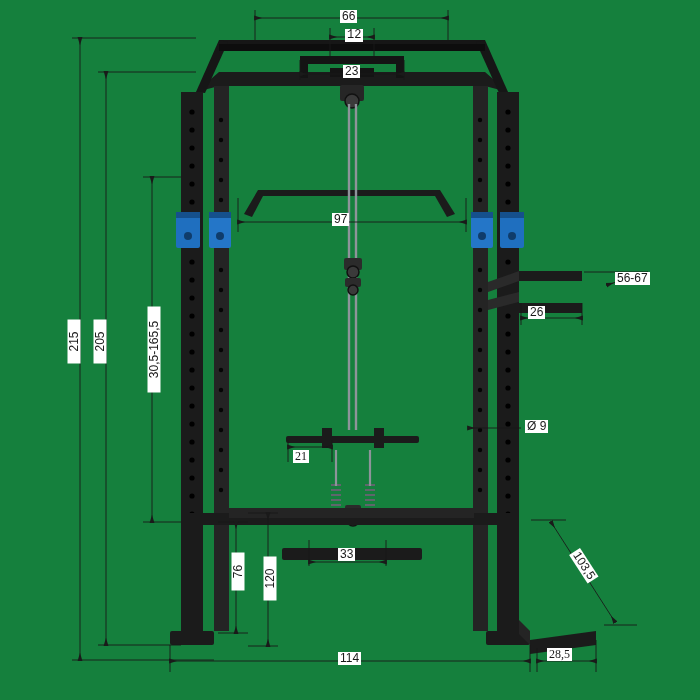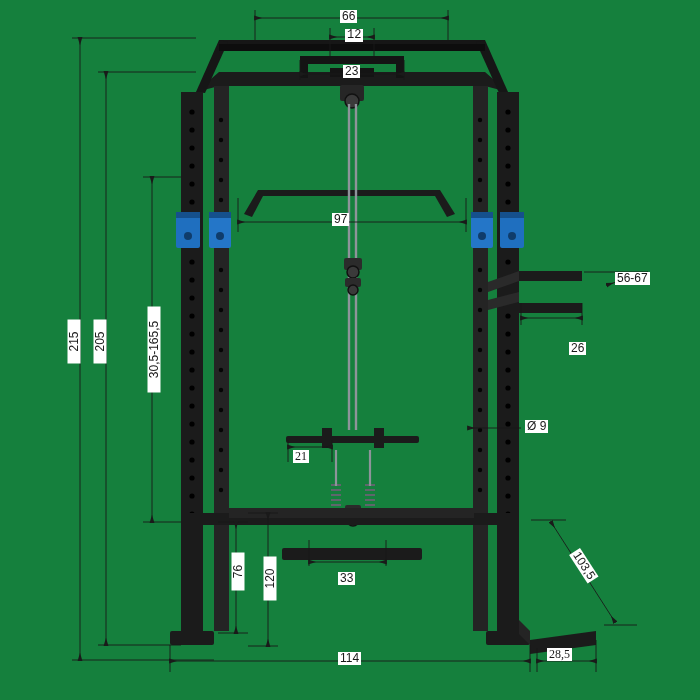--- a/index.html
+++ b/index.html
@@ -302,25 +302,25 @@
   <div class="dim-label" style="left:345px; top:29px;font-family:Liberation Mono, monospace;">12</div>
   <div class="dim-label" style="left:343px; top:65px;">23</div>
 
   <div class="dim-label vert" style="left:52px; top:335px; width:40px; text-align:center;">215</div>
   <div class="dim-label vert" style="left:78px; top:335px; width:40px; text-align:center;">205</div>
   <div class="dim-label vert" style="left:111px; top:343px; width:82px; text-align:center;">30,5-165,5</div>
 
   <div class="dim-label" style="left:310px; top:213px;margin-left:22px;">97</div>
 
   <div class="dim-label" style="left:615px; top:272px;">56-67</div>
-  <div class="dim-label" style="left:569px; top:306px;margin-top:36px;">26</div>
+  <div class="dim-label" style="left:528px; top:306px;">26</div>
 
   <div class="dim-label" style="left:525px; top:420px;">Ø 9</div>
   <div class="dim-label" style="left:293px; top:450px;font-family:Liberation Serif, serif;">21</div>
-  <div class="dim-label" style="left:338px; top:572px;">33</div>
+  <div class="dim-label" style="left:338px; top:548px;">33</div>
 
   <div class="dim-label vert" style="left:219px; top:565px; width:34px; text-align:center;">76</div>
   <div class="dim-label vert" style="left:248px; top:572px; width:40px; text-align:center;">120</div>
 
   <div class="dim-label" style="left:580px; top:548px; transform:rotate(57deg); transform-origin:0 0;">103,5</div>
 
   <div class="dim-label" style="left:338px; top:652px;">114</div>
   <div class="dim-label" style="left:547px; top:648px;font-family:Liberation Serif, serif;">28,5</div>
 
 </div>

